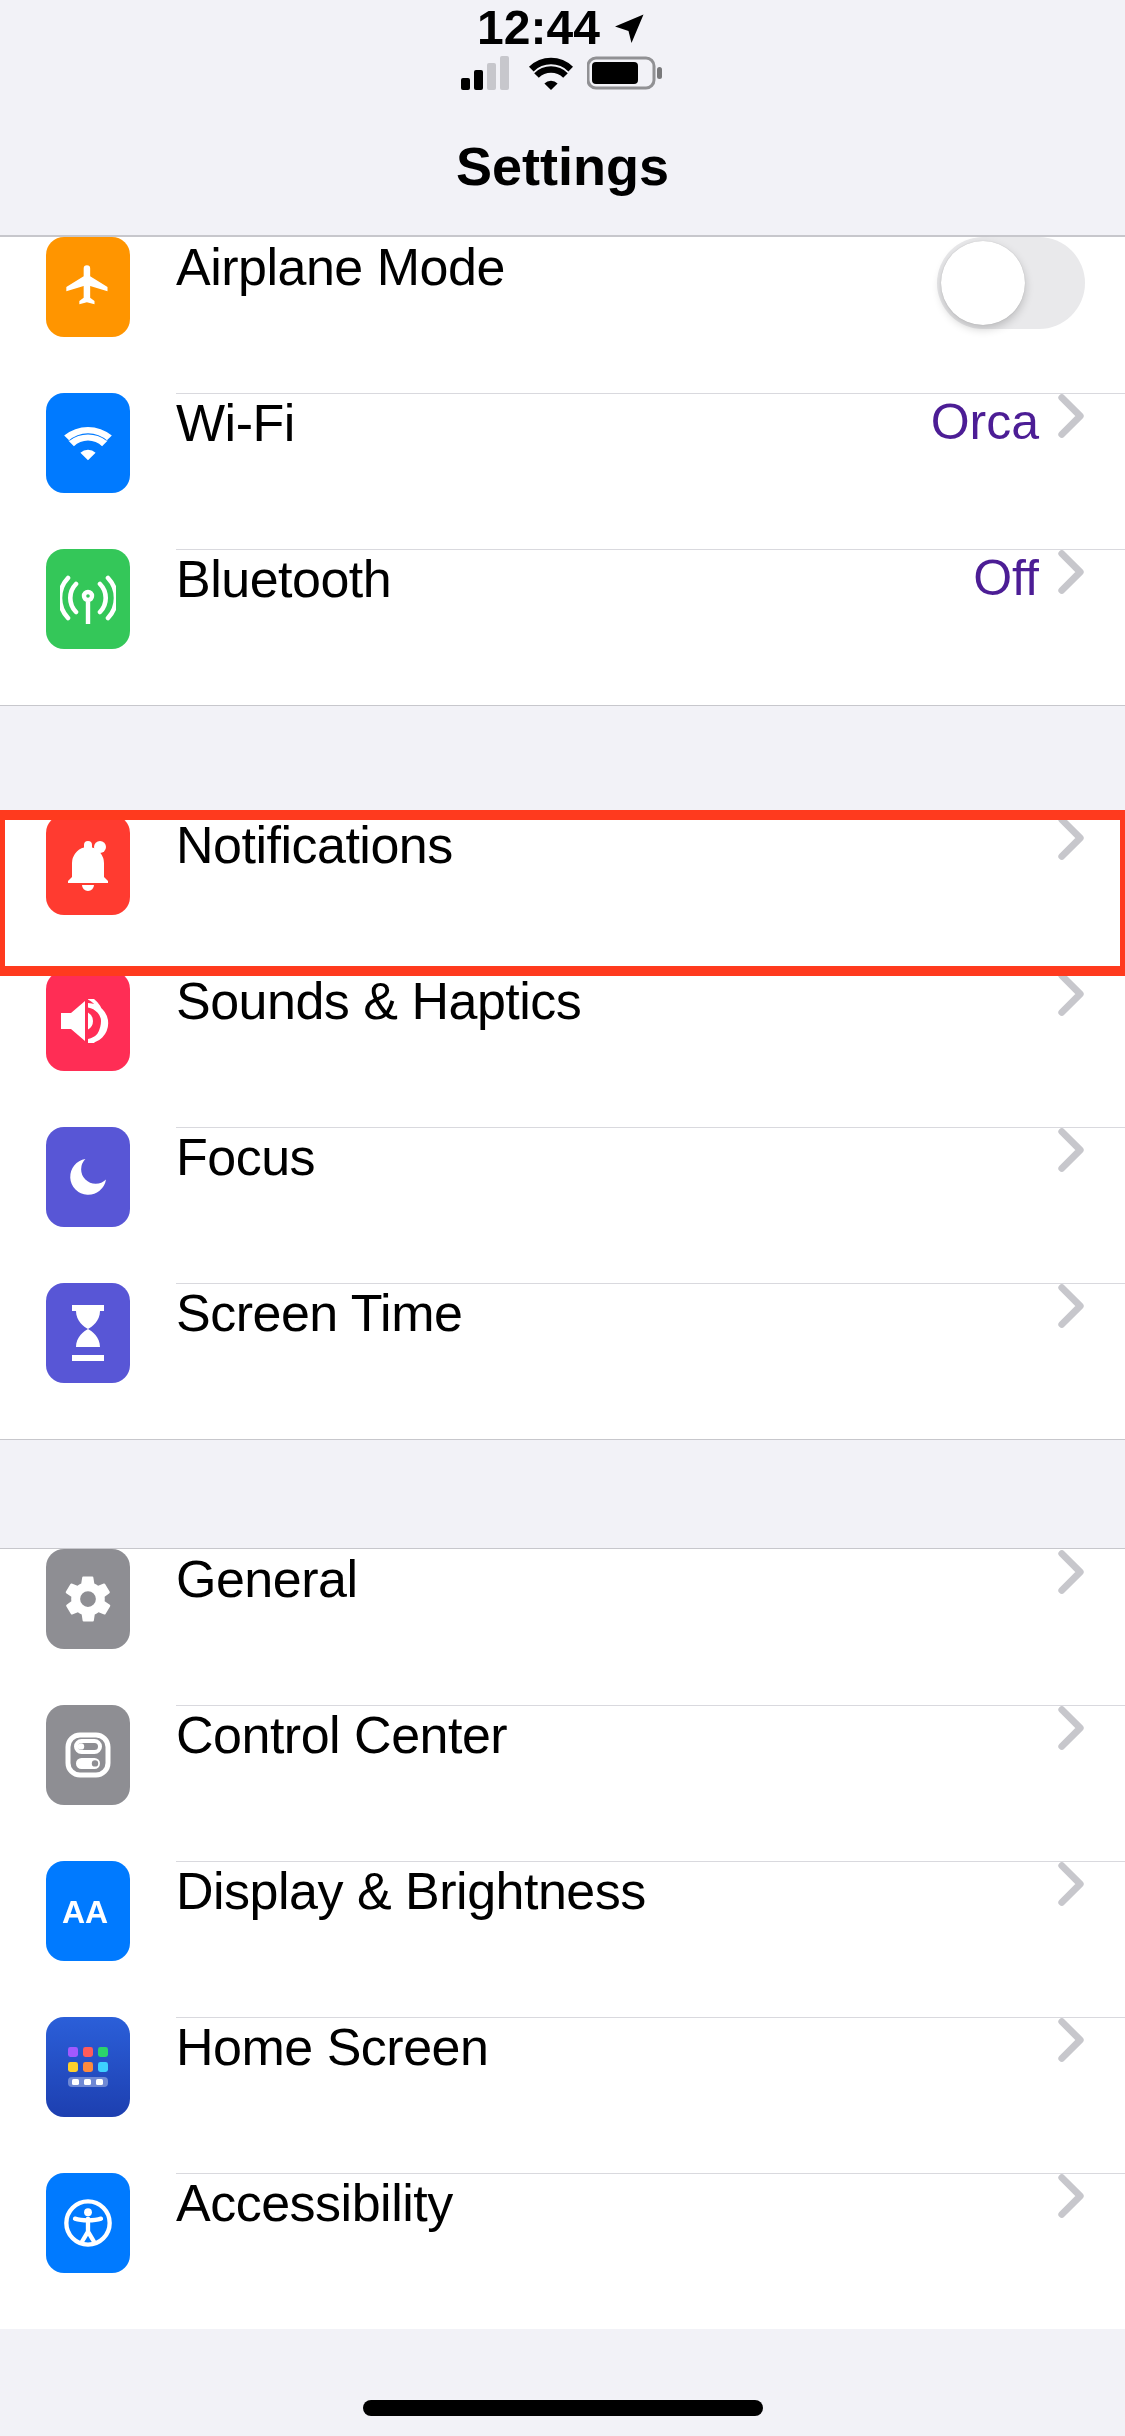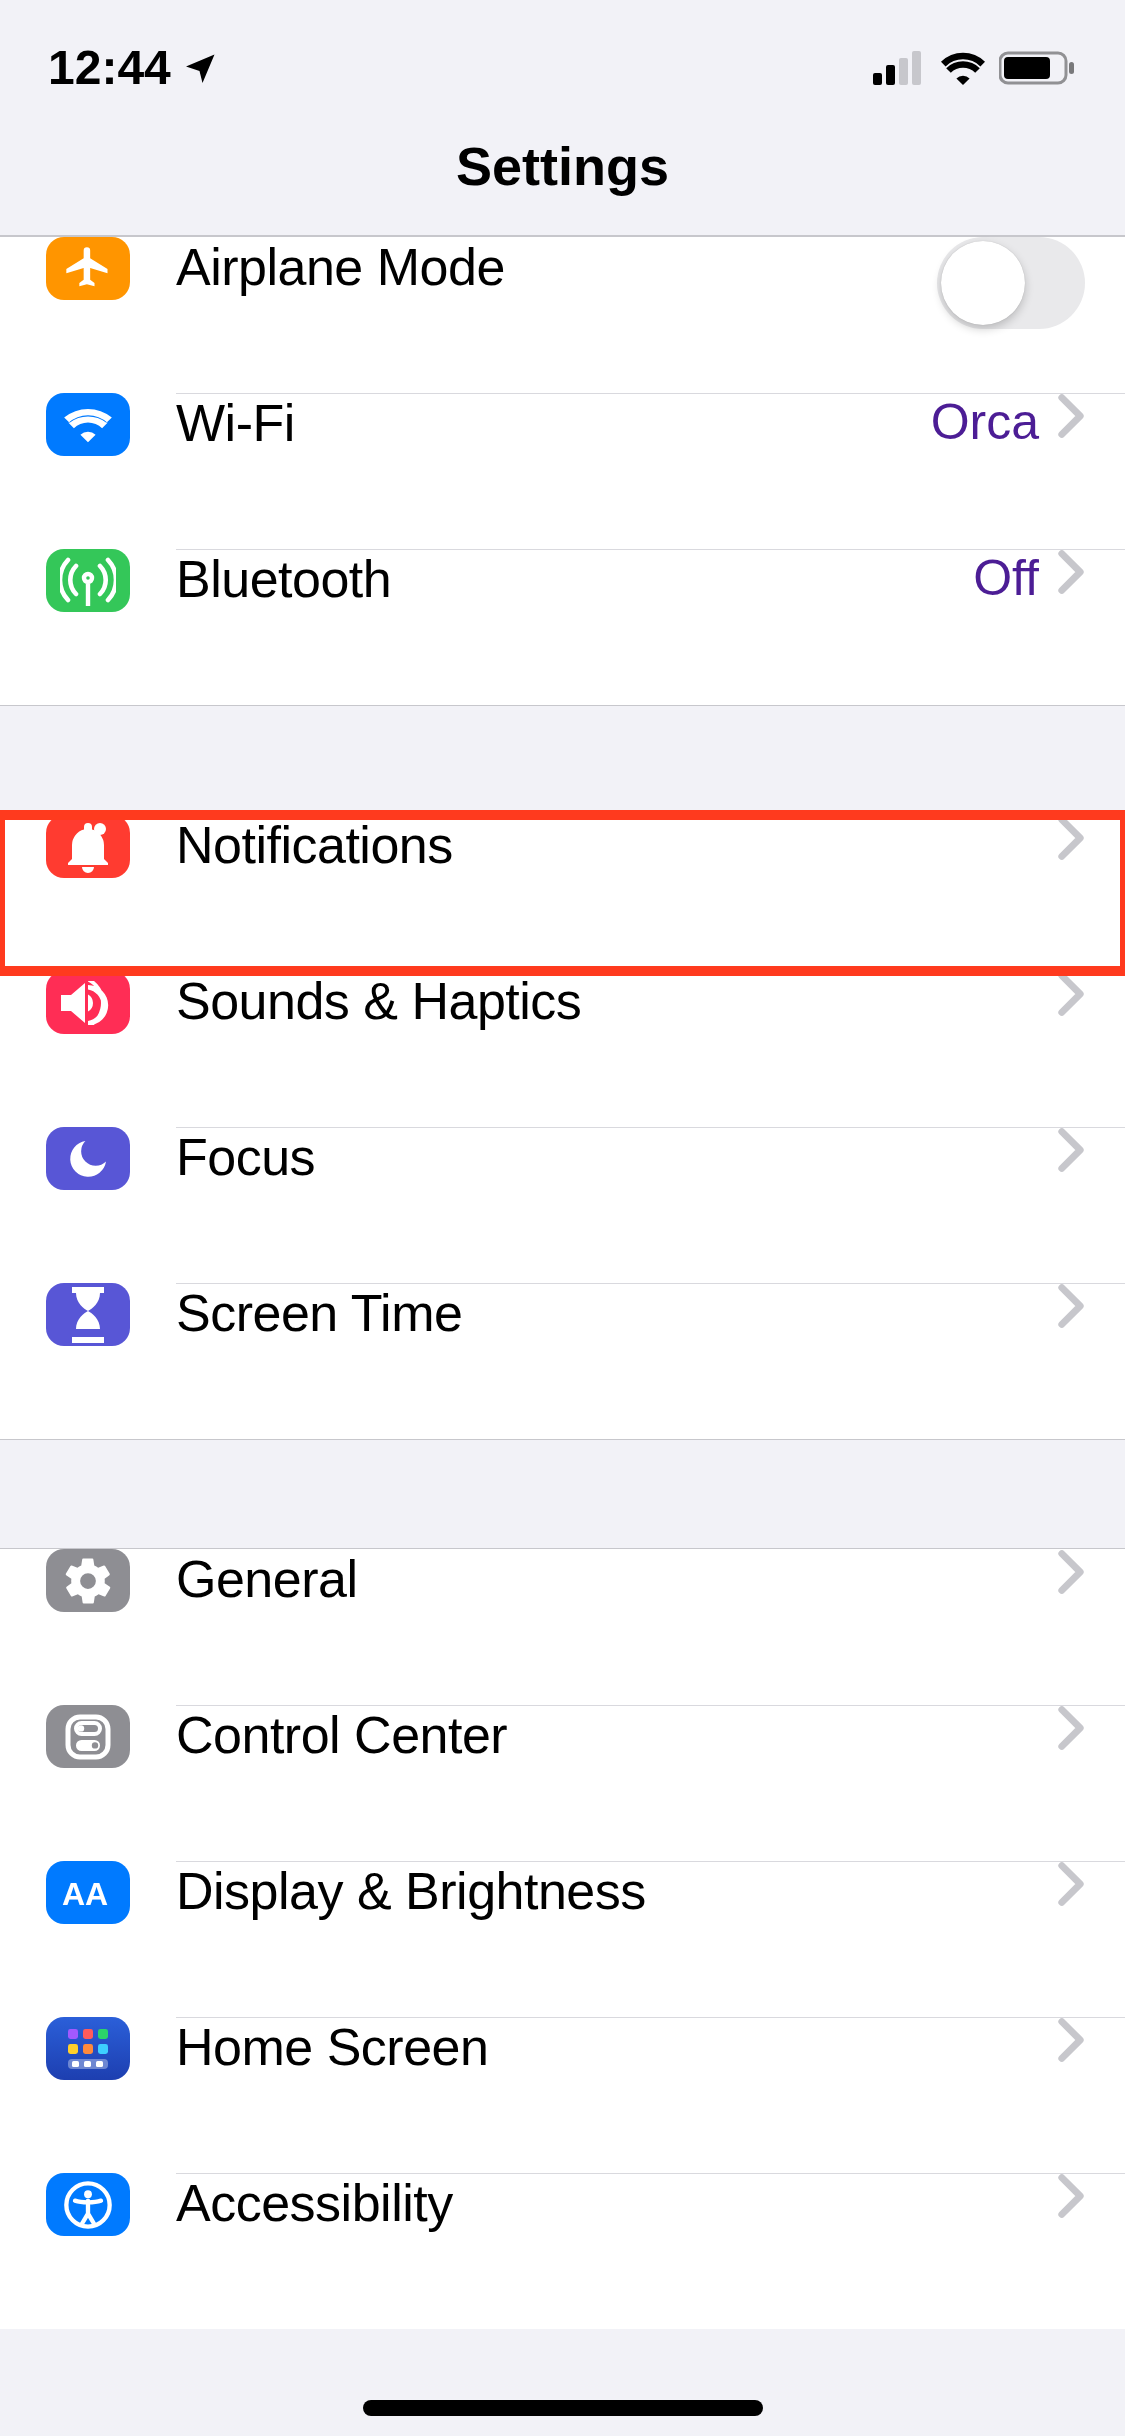--- a/index.html
+++ b/index.html
@@ -10,21 +10,21 @@
     background: #f2f2f7;
     color: #000;
     overflow: hidden;
   }
   
   .status-bar {
     height: 135px;
     display: flex;
     align-items: center;
     padding: 0 48px 0 48px;
-    justify-content: space-between;
+    flex-direction: column;
   }
   .status-left {
     display: flex;
     align-items: center;
     gap: 12px;
     font-size: 48px;
     font-weight: 700;
   }
   .status-right {
     display: flex;
@@ -69,21 +69,21 @@
     height: 1px;
     background: #d9d9de;
   }
   .row.highlighted {
     outline: 10px solid #ff3a1e;
     outline-offset: -5px;
     z-index: 5;
   }
   .icon-wrap {
     width: 84px;
-    height: 63px;
+    height: 100px;
     border-radius: 18px;
     display: flex;
     align-items: center;
     justify-content: center;
     flex-shrink: 0;
     margin-right: 46px;
   }
   .icon-wrap svg { display: block; }
   .row-label {
     font-size: 52px;

